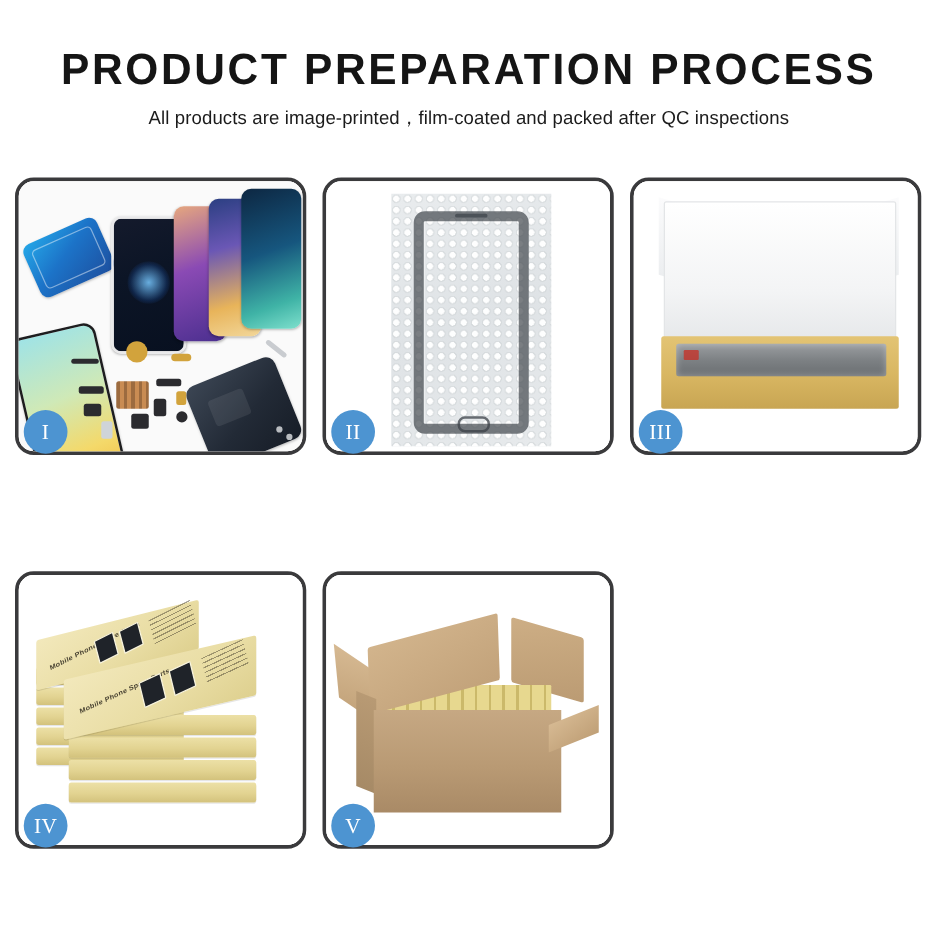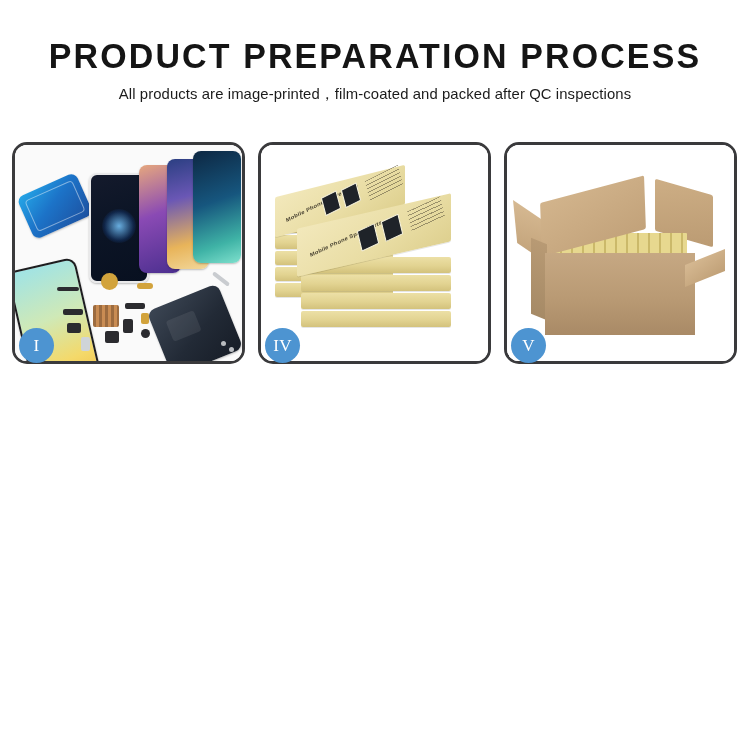--- a/index.html
+++ b/index.html
@@ -384,21 +384,44 @@
         <div class="chip chip-gold" style="left:126px;top:168px;width:8px;height:11px;"></div>
         <div class="chip" style="left:66px;top:192px;width:9px;height:14px;background:#cfd4d8;"></div>
         <div class="chip chip-round" style="left:206px;top:196px;width:5px;height:5px;background:#b9bcc0;"></div>
         <div class="chip chip-round" style="left:214px;top:202px;width:5px;height:5px;background:#b9bcc0;"></div>
         <div class="chip" style="left:196px;top:132px;width:20px;height:4px;background:#c9ccd0;transform:rotate(38deg);"></div>
       </div>
     </div>
     <div class="badge">I</div>
   </div>
 
-
+  <div class="panel">
+    <div class="panel-photo">
+      <div class="scene-bubble">
+        <div class="bubble-sheet">
+          <div class="screen-outline"></div>
+        </div>
+      </div>
+    </div>
+    <div class="badge">II</div>
+  </div>
+
+  <div class="panel">
+    <div class="panel-photo">
+      <div class="scene-mailer">
+        <div class="mailer-lid-flapL"></div>
+        <div class="mailer-lid-flapR"></div>
+        <div class="mailer-lid"></div>
+        <div class="mailer-tray">
+          <div class="mailer-inner"></div>
+        </div>
+      </div>
+    </div>
+    <div class="badge">III</div>
+  </div>
 
   <div class="panel">
     <div class="panel-photo">
       <div class="scene-stack">
         <div class="ybox" style="left:14px;top:74px;width:118px;height:14px;"></div>
         <div class="ybox" style="left:14px;top:90px;width:118px;height:14px;"></div>
         <div class="ybox" style="left:14px;top:106px;width:118px;height:14px;"></div>
         <div class="ybox" style="left:14px;top:122px;width:118px;height:14px;"></div>
         <div class="ybox" style="left:14px;top:138px;width:118px;height:14px;"></div>
 

